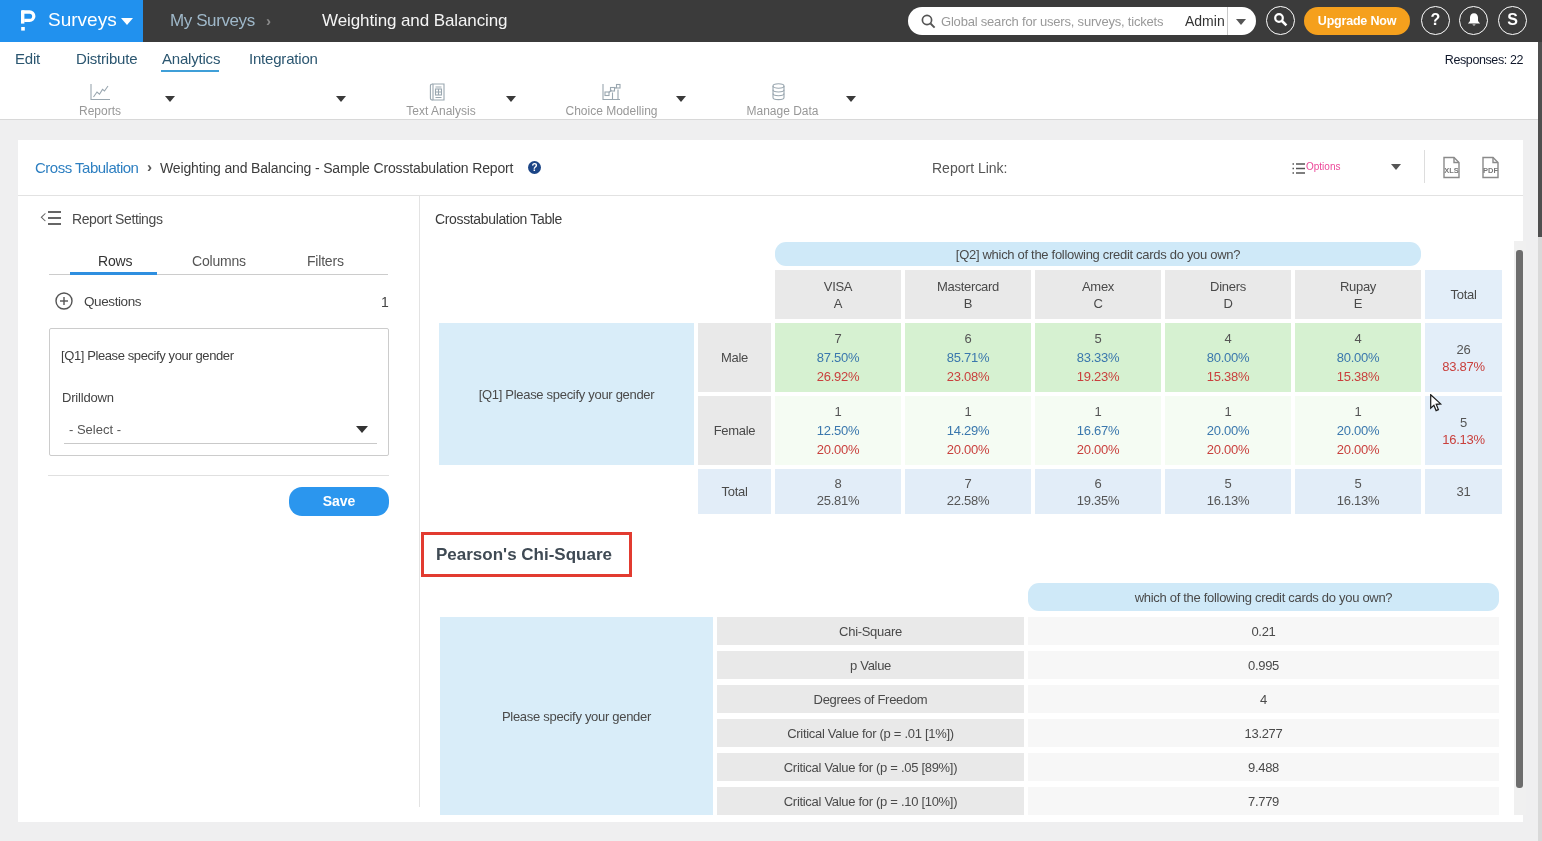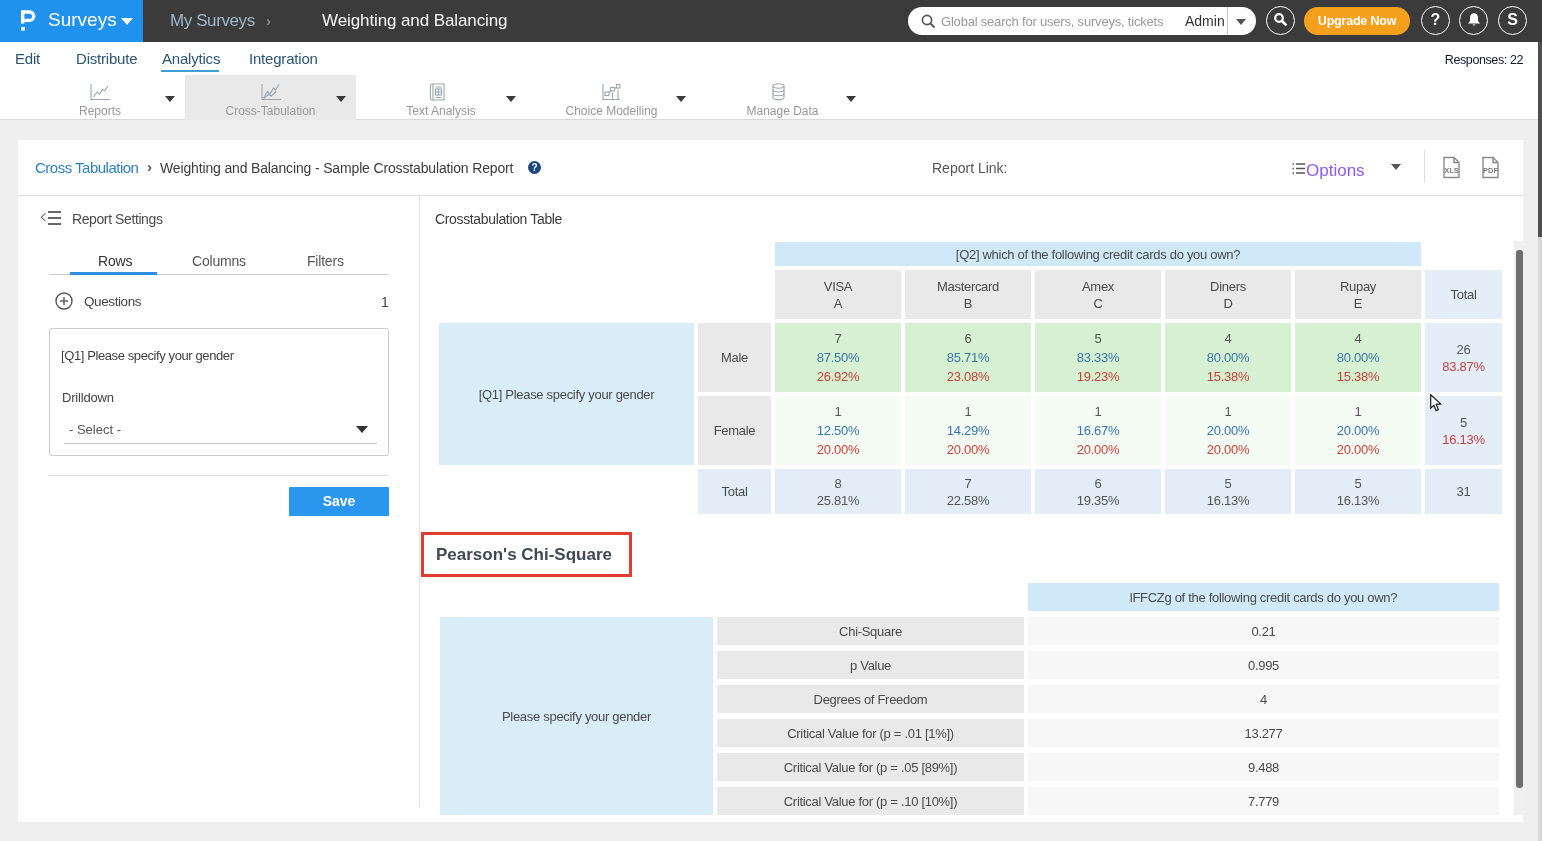--- a/index.html
+++ b/index.html
@@ -33,21 +33,21 @@
   #card { position:absolute; left:18px; top:140px; width:1505px; height:682px; background:#fff; }
   #cardhead { position:absolute; left:0; top:0; width:1505px; height:56px; border-bottom:1px solid #e2e2e2; }
   .link { color:#2d7fc1; }
   #vdivider { position:absolute; left:401px; top:55px; width:1px; height:612px; background:#e3e3e3; }
   
   #lp { position:absolute; left:0; top:55px; width:401px; height:627px; font-size:14px; color:#444; }
   
   table.xt { border-collapse:separate; border-spacing:4px; }
   table.xt td { text-align:center; vertical-align:middle; font-size:13px; letter-spacing:-0.3px; color:#4a4a4a; line-height:17px; }
   .greencell,.palecell { line-height:19px !important; }
-  .bluehead { background:#cfe9f8; }
+  .bluehead { background:#cfe9f8;border-radius:11px; }
   .grayhead { background:#e9e9e9; }
   .bluecell { background:#d9edf9; }
   .greencell { background:#d6f1d1; }
   .palecell { background:#f5fcf3; }
   .totrow { background:#e2edf8; }
   .totcol { background:#e3eef9; }
   .num { color:#555; }
   .pctb { color:#3a77ad; }
   .pctr { color:#c9403d; }
   table.pt { border-collapse:separate; border-spacing:4px 6px; }
@@ -109,28 +109,20 @@
 
 <div id="toolbar">
   <div class="tbsec" style="left:15px">
     <svg width="24" height="18" viewBox="0 0 24 18" fill="none" stroke="#9aa7b0" stroke-width="1.1">
       <path d="M3 1 v15.5 h19"></path>
       <path d="M5.5 14 l3.5-5 2.5 2.2 3-4.8 2 1.6 3.5-5"></path>
     </svg>
     <div class="lab">Reports</div>
   </div>
   <div class="tbcaret" style="left:165px"></div>
-  <div class="tbsec" style="left:185px;width:171px;background:#e9e9e9">
-    <svg width="24" height="18" viewBox="0 0 24 18" fill="none" stroke="#9aa7b0" stroke-width="1.1">
-      <path d="M3 1 v15.5 h19"></path>
-      <path d="M4.5 15 l4-6.5 2.5 2.5 3.5-6 2 2 3.5-5.5"></path>
-      <path d="M4.5 15.5 l5-4 3 1.5 5-5"></path>
-    </svg>
-    <div class="lab">Cross-Tabulation</div>
-  </div>
   <div class="tbcaret" style="left:336px"></div>
   <div class="tbsec" style="left:356px">
     <svg width="16" height="18" viewBox="0 0 16 18" fill="none" stroke="#9aa7b0" stroke-width="1.1">
       <path d="M4 1 h11 v16 h-11 z"></path>
       <path d="M4 1 c-1.6 0 -2.6 0.8 -2.6 1.8 v12.4 c0 1 1 1.8 2.6 1.8"></path>
       <path d="M6.5 4 h6 M6.5 14.5 h6"></path>
       <rect x="6.5" y="6" width="6" height="6"></rect>
       <path d="M9.5 6 v6 M6.5 9 h6"></path>
     </svg>
     <div class="lab">Text Analysis</div>
@@ -168,21 +160,21 @@
     <div class="abs" style="left:510px;top:21px;width:13px;height:13px;border-radius:50%;background:#1c4586;color:#fff;font-size:10px;font-weight:bold;text-align:center;line-height:13px">?</div>
     <span class="abs" style="left:914px;top:20px;font-size:14px;color:#555">Report Link:</span>
     <svg width="14" height="13" style="position:absolute;left:1274px;top:22px" viewBox="0 0 14 13" stroke="#555" stroke-width="1.5">
       <line x1="4" y1="2" x2="13" y2="2"></line>
         <line x1="4" y1="6.5" x2="13" y2="6.5"></line>
         <line x1="4" y1="11" x2="13" y2="11"></line>
       <line x1="0.5" y1="2" x2="2" y2="2"></line>
         <line x1="0.5" y1="6.5" x2="2" y2="6.5"></line>
         <line x1="0.5" y1="11" x2="2" y2="11"></line>
     </svg>
-    <span class="abs" style="left:1288px;top:21px;font-size:17px;color:#8b5cf6">Options</span>
+    <span class="abs" style="left:1288px;top:21px;font-size:10px;color:#ec4899">Options</span>
     <div class="caret" style="position:absolute;left:1373px;top:24px;border-top-color:#555;border-left-width:5px;border-right-width:5px;border-top-width:6px"></div>
     <div class="abs" style="left:1406px;top:10px;width:1px;height:33px;background:#ddd"></div>
     <svg width="21" height="23" style="position:absolute;left:1423px;top:16px" viewBox="0 0 21 23">
       <path d="M3 1.5 h10 l5 5 v15 h-15 z" fill="none" stroke="#8a8a8a" stroke-width="1.4"></path>
       <path d="M13 1.5 v5 h5" fill="none" stroke="#8a8a8a" stroke-width="1.4"></path>
       <text x="10.5" y="17" font-size="7.5" font-weight="bold" fill="#777" text-anchor="middle" font-family="Liberation Sans">XLS</text>
     </svg>
     <svg width="21" height="23" style="position:absolute;left:1462px;top:16px" viewBox="0 0 21 23">
       <path d="M3 1.5 h10 l5 5 v15 h-15 z" fill="none" stroke="#8a8a8a" stroke-width="1.4"></path>
       <path d="M13 1.5 v5 h5" fill="none" stroke="#8a8a8a" stroke-width="1.4"></path>
@@ -213,21 +205,21 @@
     <span class="abs" style="left:66px;top:99px;font-size:13.5px;letter-spacing:-0.4px;color:#444">Questions</span>
     <span class="abs" style="left:363px;top:99px;font-size:14px;color:#444">1</span>
     <div class="abs" style="left:31px;top:133px;width:340px;height:128px;border:1px solid #ccc;border-radius:2px">
       <span class="abs" style="left:11px;top:19px;font-size:13px;letter-spacing:-0.4px;color:#3f3f3f">[Q1] Please specify your gender</span>
       <span class="abs" style="left:12px;top:61px;font-size:13px;letter-spacing:-0.2px;color:#444">Drilldown</span>
       <span class="abs" style="left:19px;top:93px;font-size:13px;color:#555">- Select -</span>
       <div class="caret" style="position:absolute;left:306px;top:97px;border-top-color:#333;border-left-width:6px;border-right-width:6px;border-top-width:7px"></div>
       <div class="abs" style="left:14px;top:114px;width:313px;height:1px;background:#c9c9c9"></div>
     </div>
     <div class="abs" style="left:30px;top:280px;width:341px;height:1px;background:#e0e0e0"></div>
-    <div class="abs" style="left:271px;top:292px;width:100px;height:29px;background:#2b96ee;border-radius:1px;color:#fff;font-weight:bold;font-size:14px;text-align:center;line-height:29px">Save</div>
+    <div class="abs" style="left:271px;top:292px;width:100px;height:29px;background:#2b96ee;border-radius:13px;color:#fff;font-weight:bold;font-size:14px;text-align:center;line-height:29px">Save</div>
   </div>
 
   <span class="abs" style="left:417px;top:71px;font-size:14px;letter-spacing:-0.35px;color:#3c3c3c">Crosstabulation Table</span>
 
   <table class="xt abs" style="left:417px;top:98px">
     <tbody>
         <tr style="height:24px">
       <td style="width:255px"></td>
           <td style="width:73px"></td>
       <td class="bluehead" colspan="5">[Q2] which of the following credit cards do you own?</td>
@@ -277,21 +269,21 @@
 
   <div class="abs" style="left:403px;top:392px;width:211px;height:45px;border:3px solid #e23b30">
     <span class="abs" style="left:12px;top:10px;font-size:17px;font-weight:bold;color:#3f4a54">Pearson's Chi-Square</span>
   </div>
 
   <table class="pt abs" style="left:418px;top:437px">
     <tbody>
         <tr style="height:28px">
       <td style="width:273px"></td>
           <td style="width:307px"></td>
-      <td class="bluehead" style="width:471px">lFFCZg of the following credit cards do you own?</td>
+      <td class="bluehead" style="width:471px">which of the following credit cards do you own?</td>
     </tr>
     <tr style="height:28px">
       <td class="bluecell" rowspan="6">Please specify your gender</td>
       <td class="plab">Chi-Square</td>
           <td class="pval">0.21</td>
     </tr>
     <tr style="height:28px">
           <td class="plab">p Value</td>
           <td class="pval">0.995</td>
         </tr>

